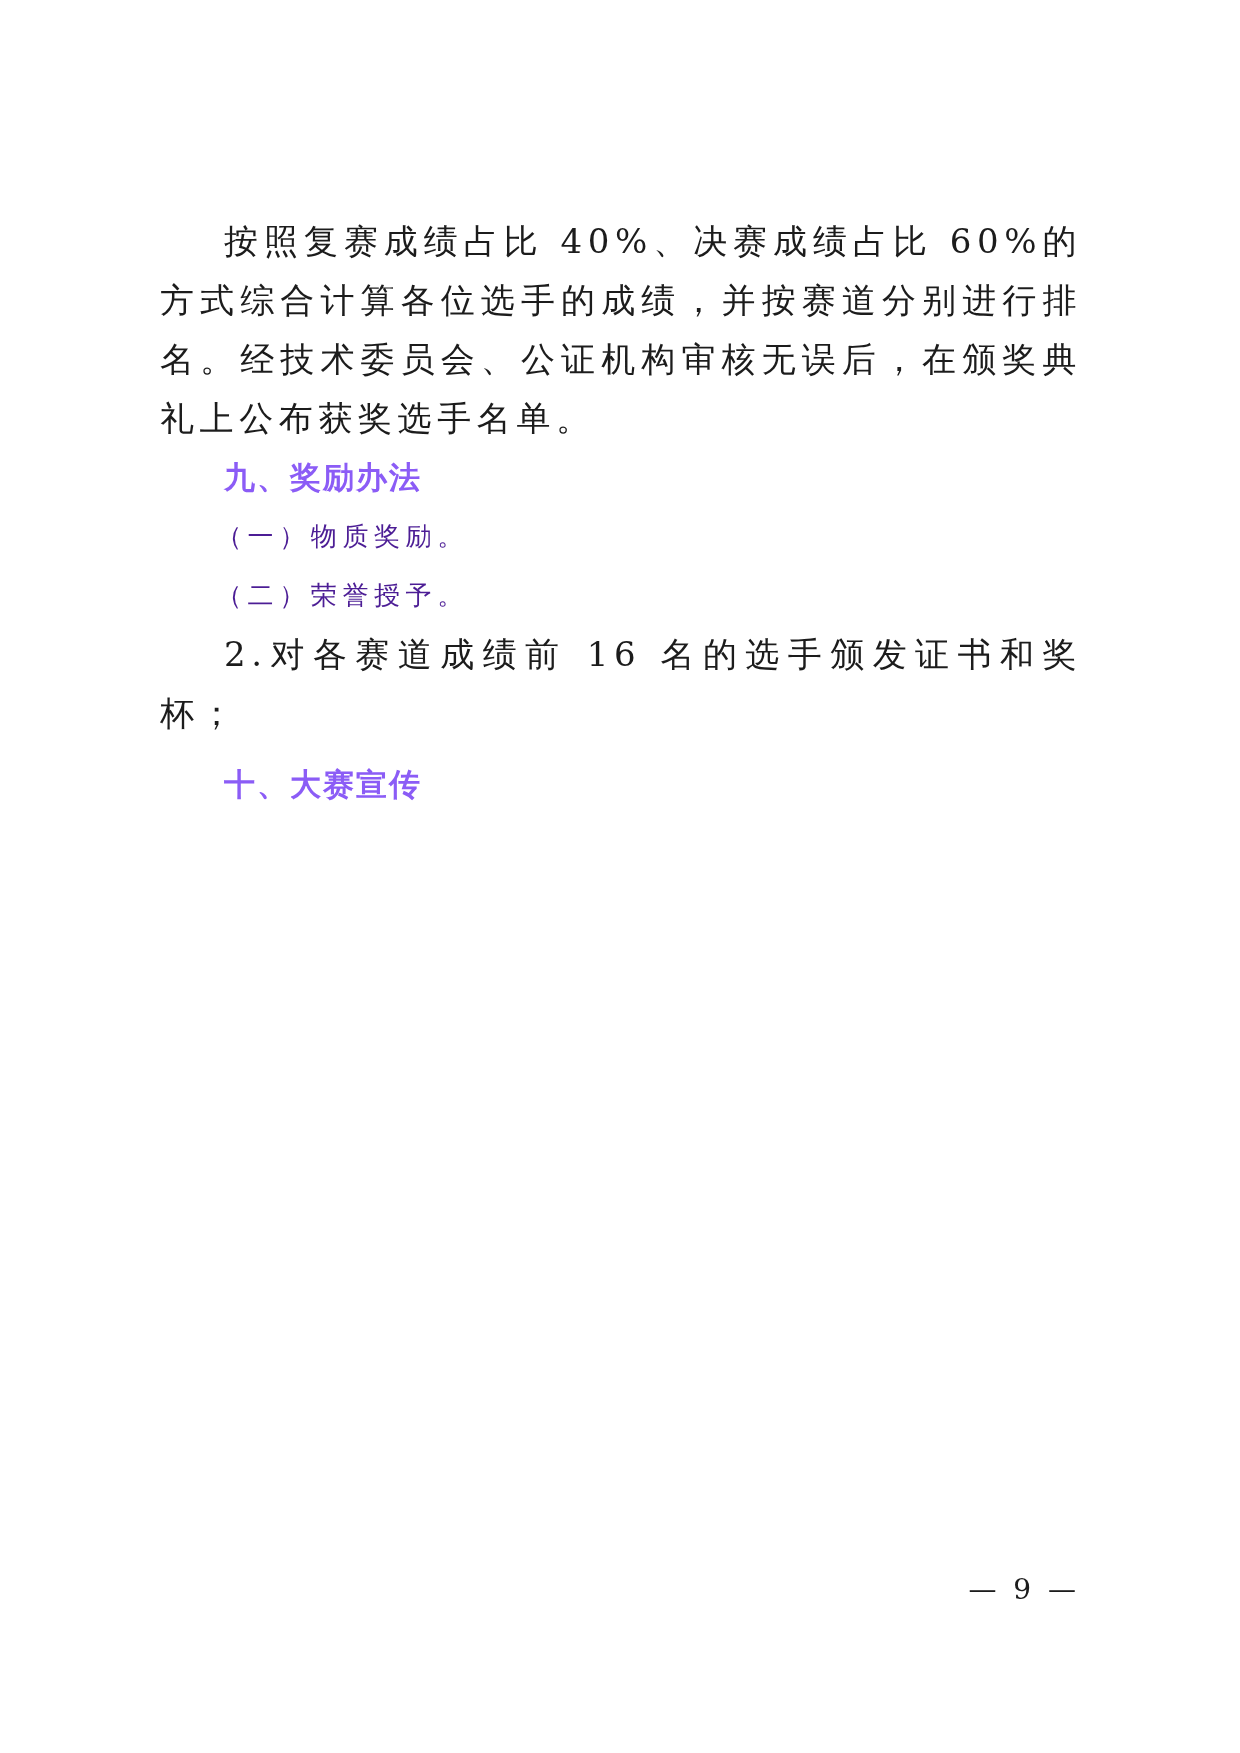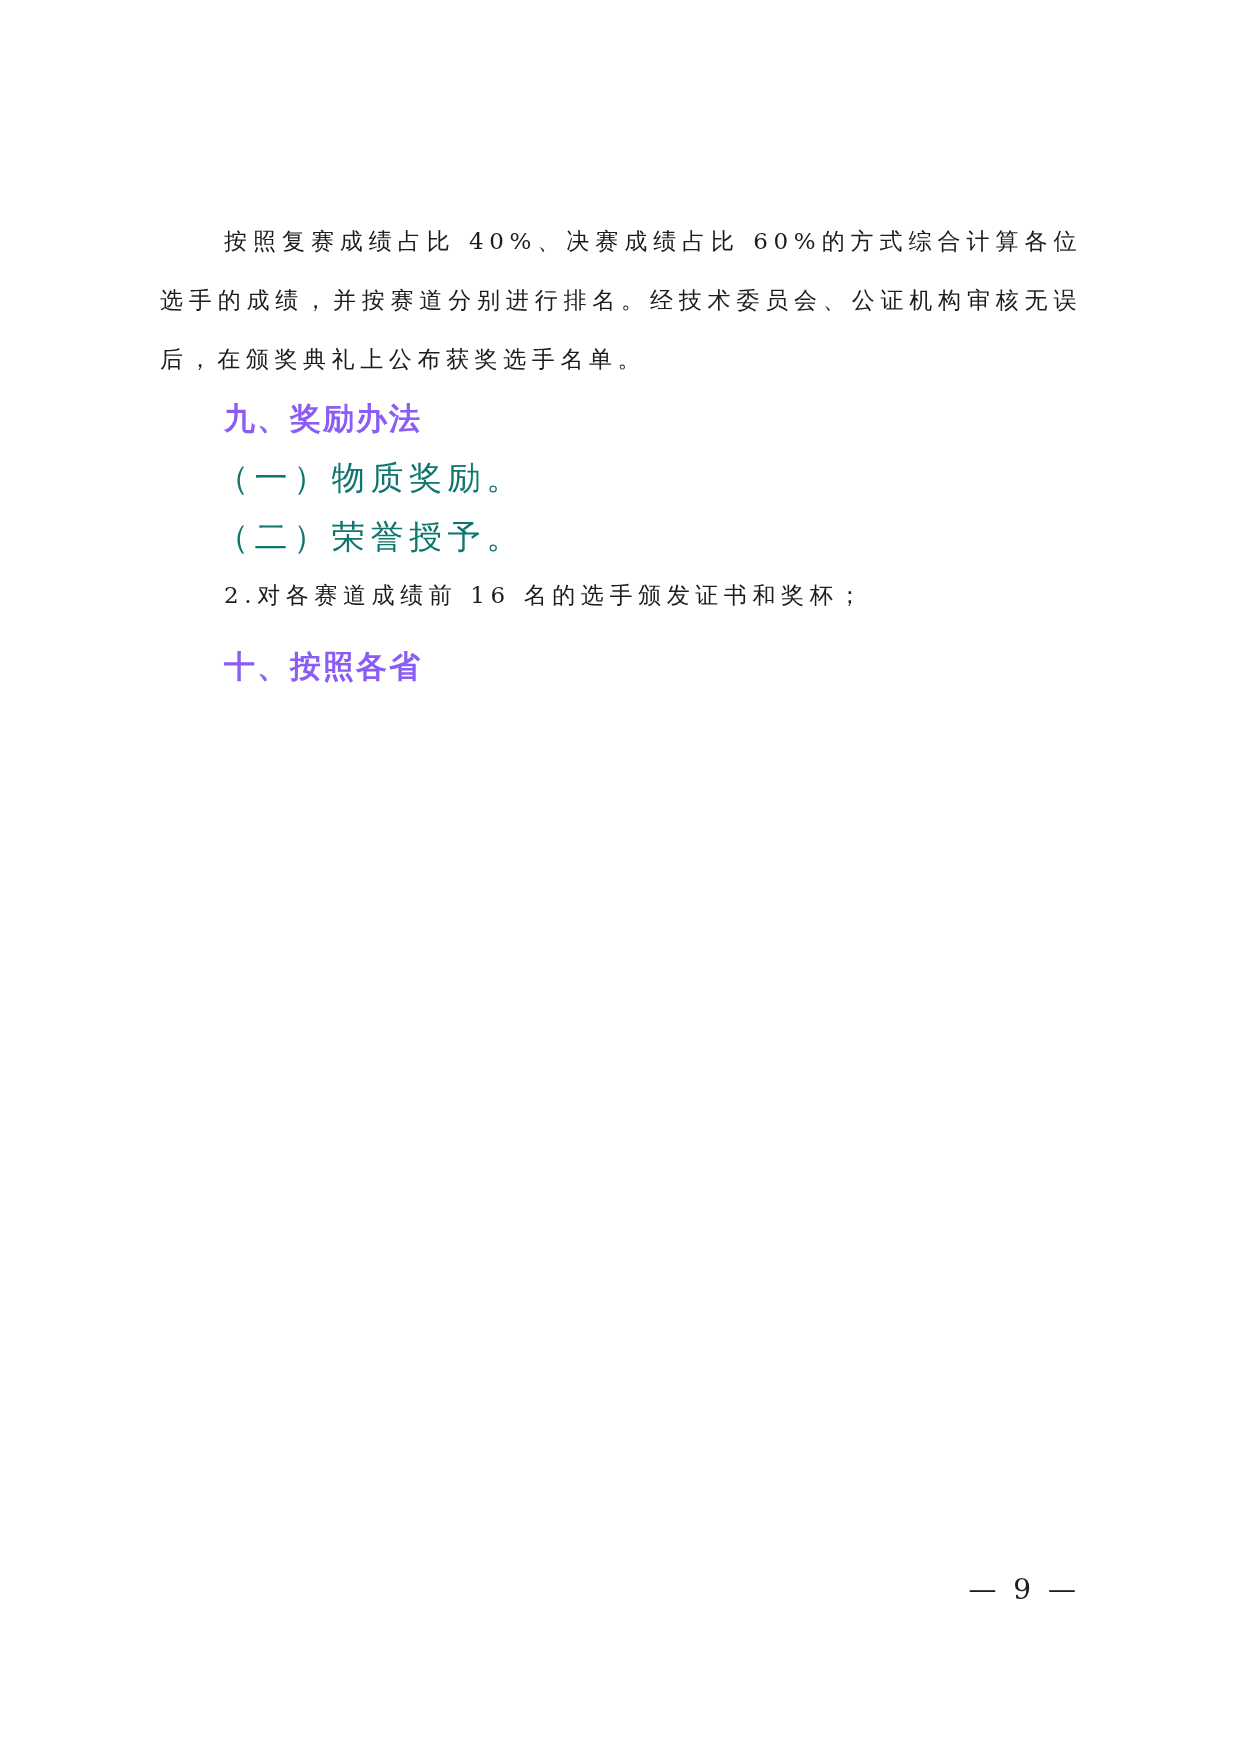--- a/index.html
+++ b/index.html
@@ -22,21 +22,21 @@
       height: 1753px;
       background: #ffffff;
     }
     .content {
       position: absolute;
       left: 160px;
       top: 212px;
       width: 922px;
     }
     .para {
-      font-size: 23px;
+      font-size: 34px;
       line-height: 59px;
       letter-spacing: 5.6px;
       text-align: justify;
       text-align-last: left;
       margin: 0;
       font-weight: 400;
       color: #1c1c1c;
     }
     .indent {
       text-indent: 64px;
@@ -45,26 +45,26 @@
       font-family: "DejaVu Sans", "Liberation Sans", sans-serif;
       font-weight: 700;
       font-size: 31px;
       line-height: 59px;
       letter-spacing: 2px;
       text-indent: 64px;
       margin: 0;
       color: #8b5cf6;
     }
     .sub-heading {
-      font-size: 33px;
+      font-size: 26px;
       line-height: 59px;
       letter-spacing: 5.6px;
       margin: 0;
       text-indent: 56px;
-      color: #0f766e;
+      color: #4c1d95;
     }
     .gap-before {
       margin-top: 12px;
     }
     .page-number {
       position: absolute;
       right: 160px;
       top: 1573px;
       font-family: "DejaVu Serif", "Liberation Serif", serif;
       font-size: 28px;
@@ -85,18 +85,18 @@
     <p class="sub-heading">（一）物质奖励。</p>
 
 
     <p class="sub-heading">（二）荣誉授予。</p>
 
 
     <p class="para indent">2.对各赛道成绩前 16 名的选手颁发证书和奖杯；</p>
 
 
 
-    <h2 class="heading gap-before">十、按照各省</h2>
+    <h2 class="heading gap-before">十、大赛宣传</h2>
 
   </div>
 
   <div class="page-number">— 9 —</div>
 </div>
 
 </body></html>

